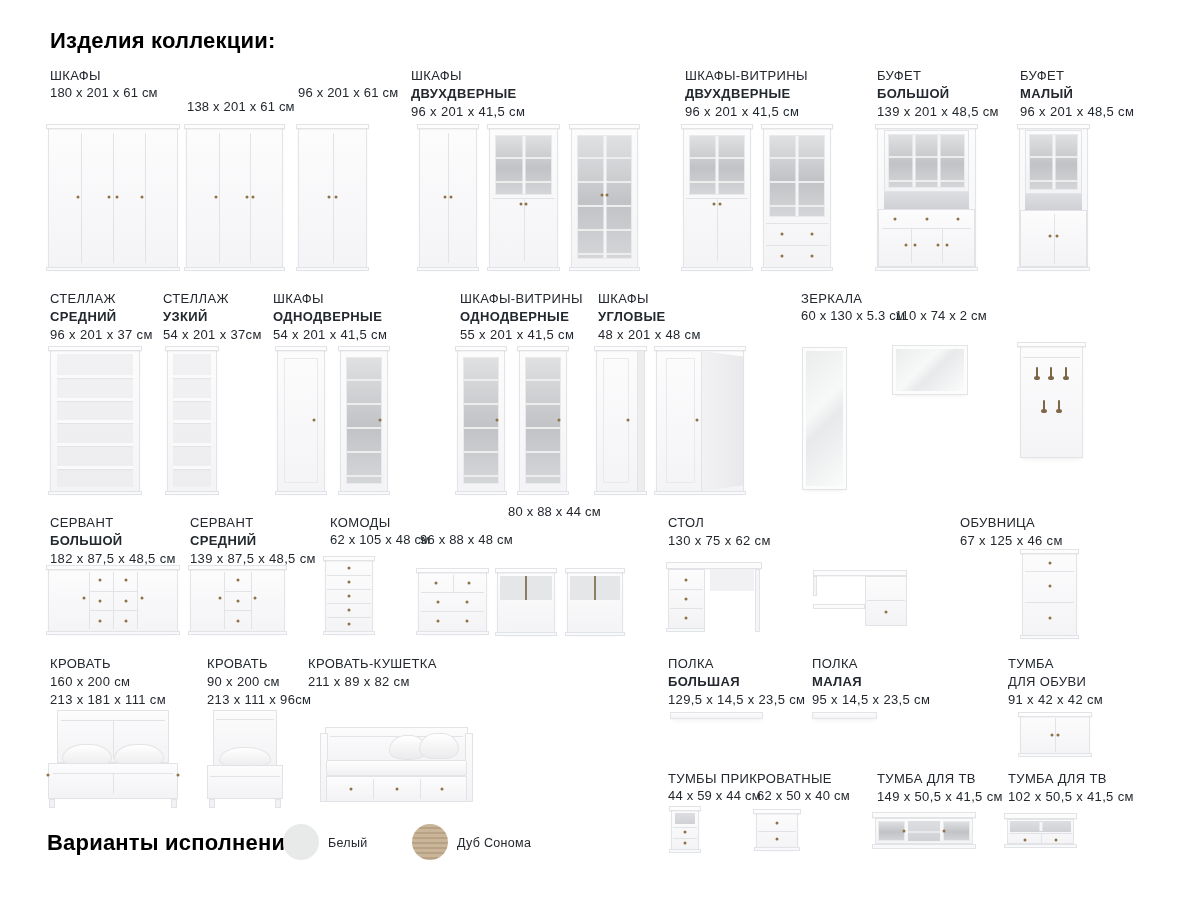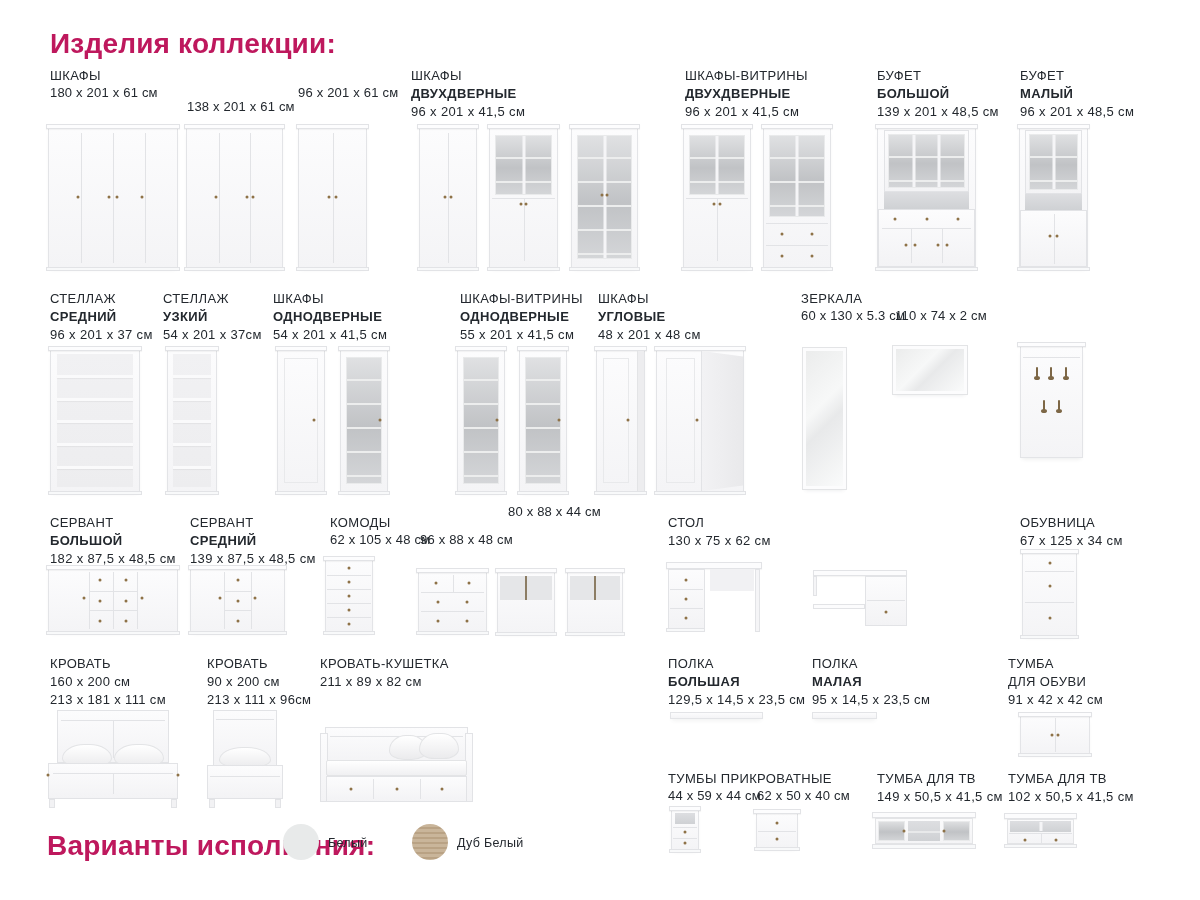--- a/index.html
+++ b/index.html
@@ -1,18 +1,18 @@
 <!DOCTYPE html>
 <html><head>
 <meta charset="utf-8">
 <style>
 *{box-sizing:border-box}
 body{margin:0;background:#ffffff;font-family:"Liberation Sans","DejaVu Sans",sans-serif}
 #stage{position:relative;width:1200px;height:900px;background:#fff;overflow:hidden;color:#23282e}
-.ttl{position:absolute;font-weight:700;font-size:28px;color:#be185d;letter-spacing:.2px;white-space:nowrap}
+.ttl{position:absolute;font-weight:700;font-size:22px;color:#000000;letter-spacing:.2px;white-space:nowrap}
 .lbl{position:absolute;font-size:13px;line-height:18px;letter-spacing:.35px;white-space:nowrap;color:#23282e}
 .lbl .b{font-weight:700}
 .dim{position:absolute;font-size:13px;letter-spacing:.2px;white-space:nowrap;color:#23282e}
 .F{position:absolute;background:linear-gradient(180deg,#fcfcfd 0%,#f4f4f6 100%);border:1px solid #e3e4e7;box-shadow:0 3px 4px -2px rgba(60,64,70,.10)}
 .pc{position:absolute}
 .F i,.pc i{position:absolute;display:block}
 .cor{left:-3px;right:-3px;top:-5px;height:5px;background:#fdfdfe;border:1px solid #e2e3e6;box-shadow:0 1px 1px rgba(0,0,0,.04)}
 .pls{left:-3px;right:-3px;bottom:-4px;height:4px;background:#f8f9fa;border:1px solid #e2e3e6}
 .sv{top:3%;bottom:3%;width:1px;background:#e2e3e6}
 .sh{left:3%;right:3%;height:1px;background:#e2e3e6}
@@ -310,23 +310,23 @@
   <div class="lbl" style="left:330px;top:514px">
     <div>КОМОДЫ</div>
   </div>
   <div class="dim" style="left:330px;top:532px">62 x 105 x 48 см</div>
   <div class="dim" style="left:420px;top:532px">96 x 88 x 48 см</div>
   <div class="dim" style="left:508px;top:504px">80 x 88 x 44 см</div>
   <div class="lbl" style="left:668px;top:514px">
     <div>СТОЛ</div>
     <div>130 x 75 x 62 см</div>
   </div>
-  <div class="lbl" style="left:1020px;top:514px">
+  <div class="lbl" style="left:960px;top:514px">
     <div>ОБУВНИЦА</div>
-    <div>67 x 125 x 34 см</div>
+    <div>67 x 125 x 46 см</div>
   </div>
 
   <div class="F" style="left:48px;top:569px;width:130px;height:63px">
     <i class="cor"></i>
       <i class="pls"></i>
     <i class="sv" style="left:31%"></i>
       <i class="sv" style="left:69%"></i>
     <i style="left:31%;right:31%;top:34%;height:1px;background:#e2e3e6"></i>
     <i style="left:31%;right:31%;top:66%;height:1px;background:#e2e3e6"></i>
     <i class="sv" style="left:50%;top:4%;bottom:4%"></i>
@@ -449,21 +449,21 @@
   <div class="lbl" style="left:50px;top:655px">
     <div>КРОВАТЬ</div>
     <div>160 x 200 см</div>
     <div>213 x 181 x 111 см</div>
   </div>
   <div class="lbl" style="left:207px;top:655px">
     <div>КРОВАТЬ</div>
     <div>90 x 200 см</div>
     <div>213 x 111 x 96см</div>
   </div>
-  <div class="lbl" style="left:320px;top:655px">
+  <div class="lbl" style="left:308px;top:655px">
     <div>КРОВАТЬ-КУШЕТКА</div>
     <div>211 x 89 x 82 см</div>
   </div>
   <div class="lbl" style="left:668px;top:655px">
     <div>ПОЛКА</div>
     <div class="b">БОЛЬШАЯ</div>
     <div>129,5 x 14,5 x 23,5 см</div>
   </div>
   <div class="lbl" style="left:812px;top:655px">
     <div>ПОЛКА</div>
@@ -582,15 +582,15 @@
     <i class="sv" style="left:50%;top:58%;bottom:14%"></i>
     <i class="hd" style="left:27%;top:76%"></i>
       <i class="hd" style="left:73%;top:76%"></i>
     <i style="left:-3px;right:-3px;bottom:0;height:4px;background:#f8f9fa;border:1px solid #e2e3e6"></i>
   </div>
 
   <div class="ttl" style="left:47px;top:830px">Варианты исполнения:</div>
   <span class="sw sw1" style="left:283px;top:824px"></span>
   <span class="swl" style="left:328px;top:836px">Белый</span>
   <span class="sw sw2" style="left:412px;top:824px"></span>
-  <span class="swl" style="left:457px;top:836px">Дуб Белый</span>
+  <span class="swl" style="left:457px;top:836px">Дуб Сонома</span>
 
 </div>
 
 </body></html>

